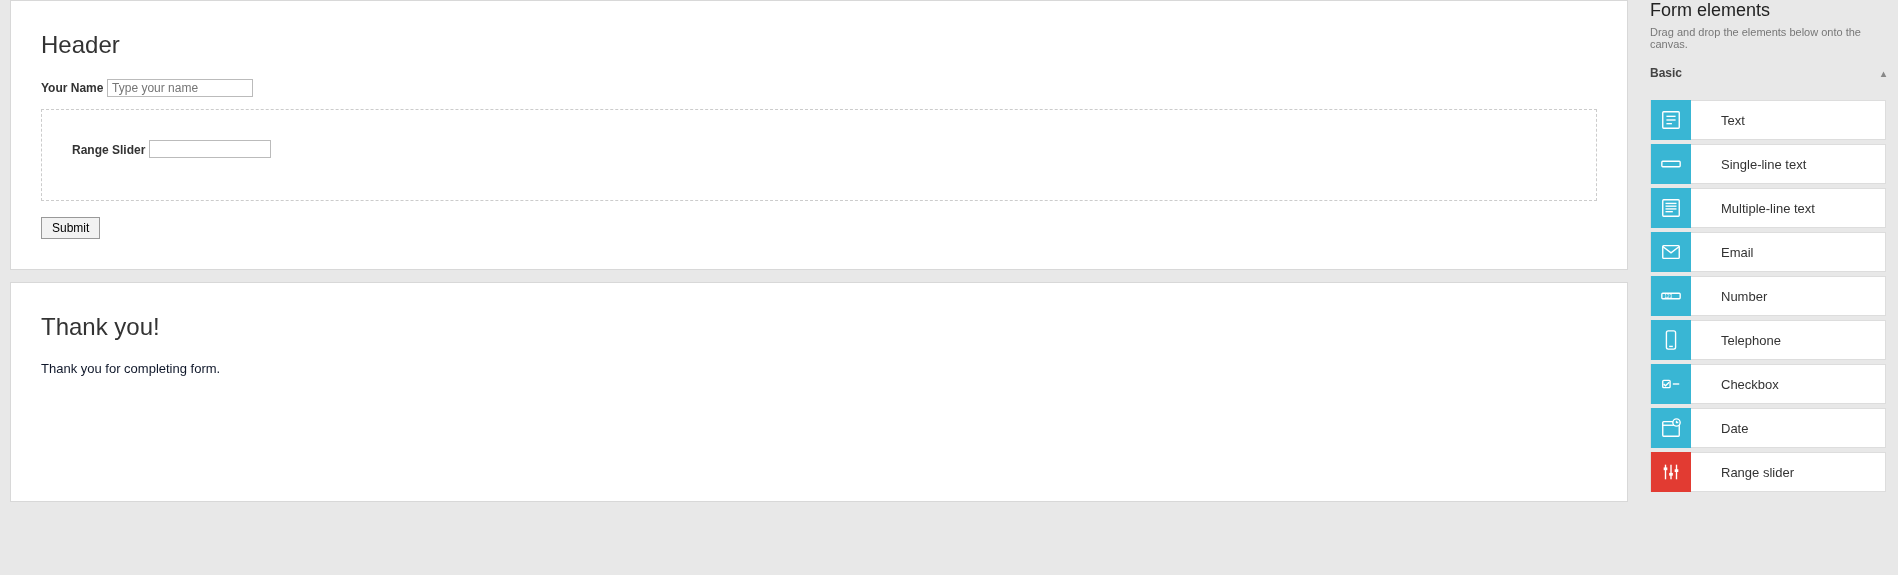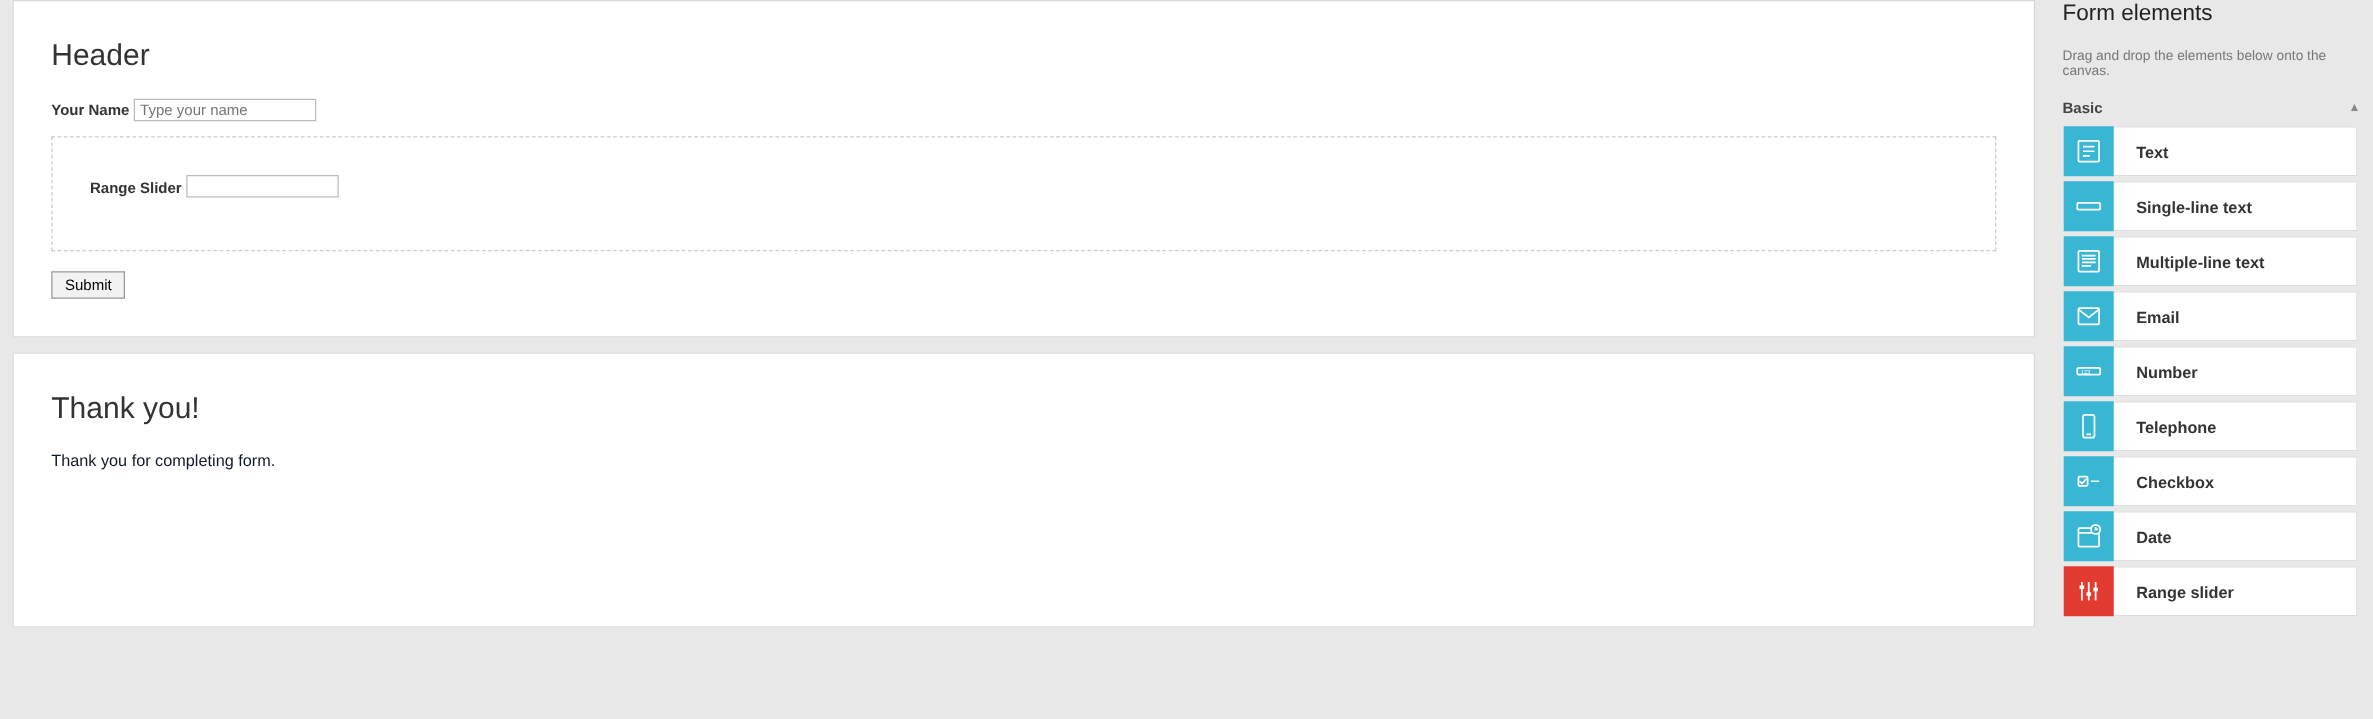--- a/index.html
+++ b/index.html
@@ -78,31 +78,31 @@
       flex-shrink: 0;
     }
     .sidebar-title {
       font-size: 18px;
       font-weight: normal;
       color: #222;
     }
     .sidebar-desc {
       font-size: 11px;
       color: #777;
-      margin-top: 18px;
+      margin-top: 5px;
       margin-bottom: 16px;
     }
     .section-hdr {
       font-size: 12px;
       font-weight: bold;
       color: #444;
       display: flex;
       justify-content: space-between;
       align-items: center;
-      margin-bottom: 8px;
+      margin-bottom: 20px;
       cursor: pointer;
     }
     .chev {
       font-size: 10px;
       color: #888;
     }
     .elem-list {
       display: flex;
       flex-direction: column;
       gap: 4px;
@@ -129,23 +129,23 @@
     }
     .elem-icon svg {
       width: 22px;
       height: 22px;
       stroke: #fff;
       fill: none;
       stroke-width: 1.5;
     }
     .elem-label {
       font-size: 13px;
-      font-weight: bold;
+      font-weight: normal;
       color: #333;
-      padding-left: 18px;
+      padding-left: 30px;
     }
   </style>
 </head>
 <body>
 
 <div class="layout">
   <div class="canvas-area">
     <div class="panel">
       <h2 class="panel-header">Header</h2>
       <div class="form-row">

